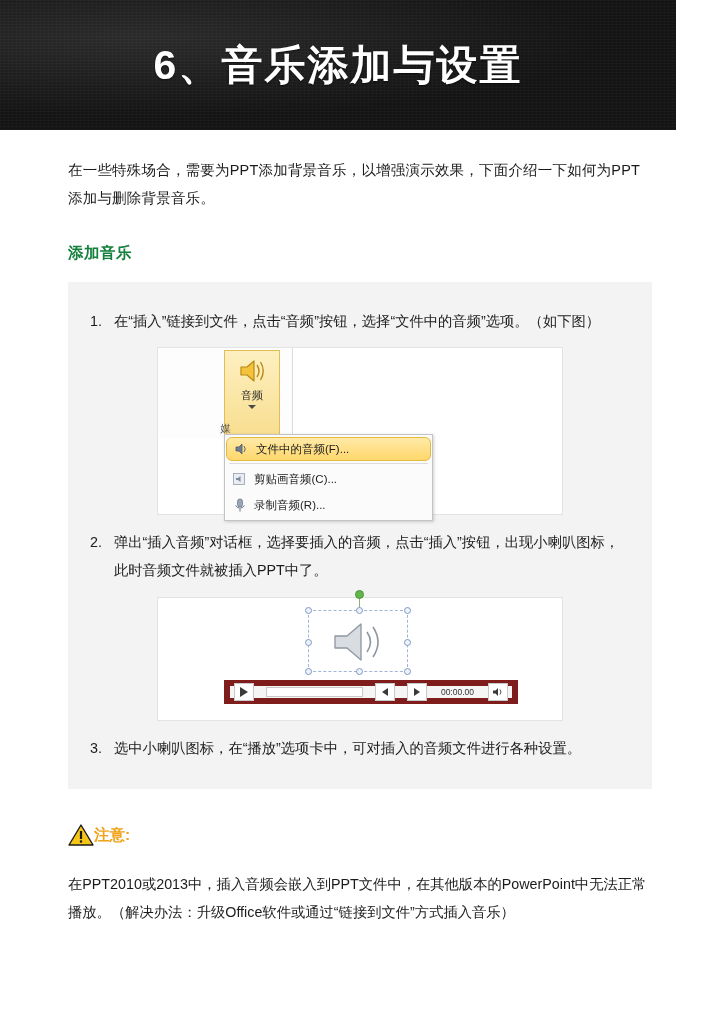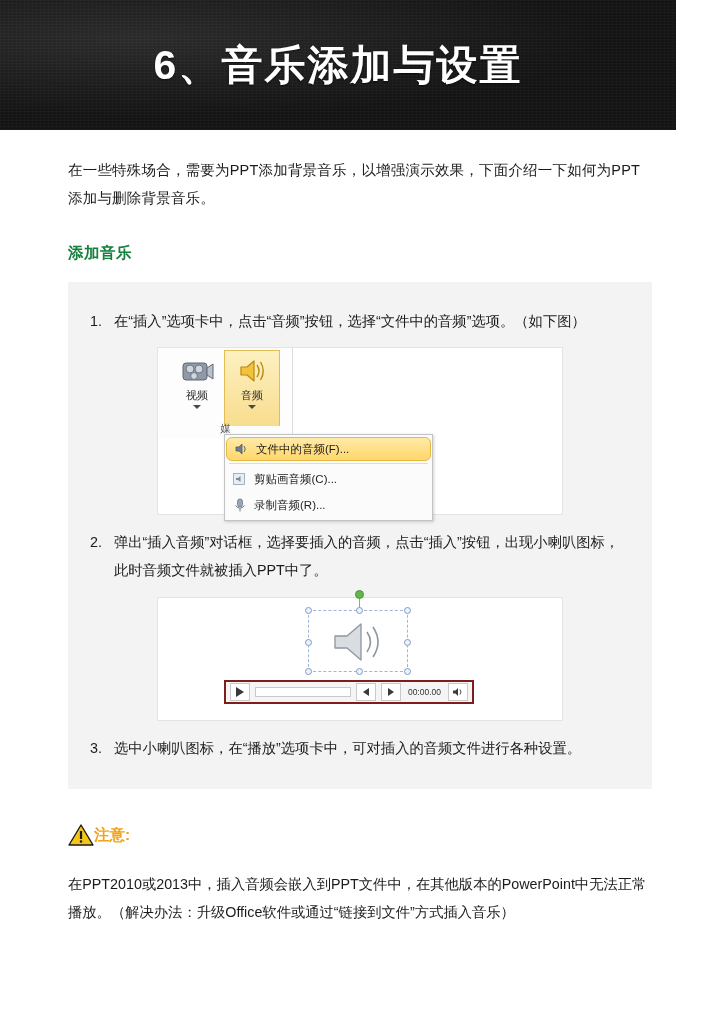--- a/index.html
+++ b/index.html
@@ -124,21 +124,21 @@
     position: absolute;
     left: 66px; top: 2px;
     width: 56px;
     text-align: center;
     font-size: 11px;
     color: #2b2b2b;
     background: linear-gradient(#fdf0c0, #f8dd8e);
     border: 1px solid #e2bd55;
     border-bottom: none;
     padding-bottom: 20px;
-    height: 76px;
+    height: 88px;
     font-family: Liberation Serif, serif;
   }
   .icon-film {
     display: block;
     margin: 4px auto 2px auto;
     width: 34px; height: 28px;
   }
   .icon-speaker {
     display: block;
     margin: 5px auto 2px auto;
@@ -243,27 +243,27 @@
   }
   .spk-icon {
     position: absolute;
     left: 18px; top: 8px;
     width: 62px; height: 46px;
   }
 
   .player {
     position: absolute;
     left: 66px; top: 82px;
-    width: 250px; height: 24px;
+    width: 294px; height: 24px;
     background: #f5f5f5;
-    border: 2px solid #7f1d1d;
+    border: 6px solid #7f1d1d;
     display: flex;
     align-items: center;
     padding: 0 4px;
-    gap: 5px;
+    gap: 12px;
   }
   .pl-btn {
     width: 20px; height: 18px;
     background: #ffffff;
     border: 1px solid #c9c9c9;
     display: flex; align-items: center; justify-content: center;
   }
   .pl-track {
     flex: 1;
     height: 10px;
@@ -329,39 +329,28 @@
 
     <p class="intro">在一些特殊场合，需要为PPT添加背景音乐，以增强演示效果，下面介绍一下如何为PPT添加与删除背景音乐。</p>
 
     <h2 class="section-head">添加音乐</h2>
 
     <div class="grey-panel">
       <ol class="steps">
 
         <li>
           <span class="num">1.</span>
-          <span>在“插入”选项卡中，点击“音频”按钮，选择“文件中的音频”选项。（如下图）</span>
+          <span>在“插入”链接到文件，点击“音频”按钮，选择“文件中的音频”选项。（如下图）</span>
         </li>
 
         <div class="figure">
           <div class="fig1">
 
             <div class="ribbon-group">
 
-              <div class="rb-video">
-                <svg class="icon-film" viewBox="0 0 34 28">
-                  <rect x="3" y="5" width="24" height="17" rx="3" fill="#8f9aa6" stroke="#5d6874"></rect>
-                  <circle cx="10" cy="11" r="4" fill="#cfd6dd" stroke="#6d7884"></circle>
-                  <circle cx="19" cy="11" r="4" fill="#cfd6dd" stroke="#6d7884"></circle>
-                  <circle cx="14" cy="18" r="3.4" fill="#cfd6dd" stroke="#6d7884"></circle>
-                  <path d="M27 10 L33 6 L33 21 L27 17 Z" fill="#b9c2cb" stroke="#5d6874"></path>
-                </svg>
-                <span class="rb-label">视频</span>
-                <span class="rb-caret"></span>
-              </div>
 
               <div class="rb-audio">
                 <svg class="icon-speaker" viewBox="0 0 32 30">
                   <path d="M5 11 L11 11 L18 5 L18 25 L11 19 L5 19 Z" fill="#f5c33b" stroke="#b88a15" stroke-width="1.2" stroke-linejoin="round"></path>
                   <path d="M21 9 Q25 15 21 21" fill="none" stroke="#b88a15" stroke-width="1.4"></path>
                   <path d="M24.5 6 Q30 15 24.5 24" fill="none" stroke="#b88a15" stroke-width="1.4"></path>
                 </svg>
                 <span class="rb-label">音频</span>
                 <span class="rb-caret"></span>
               </div>

